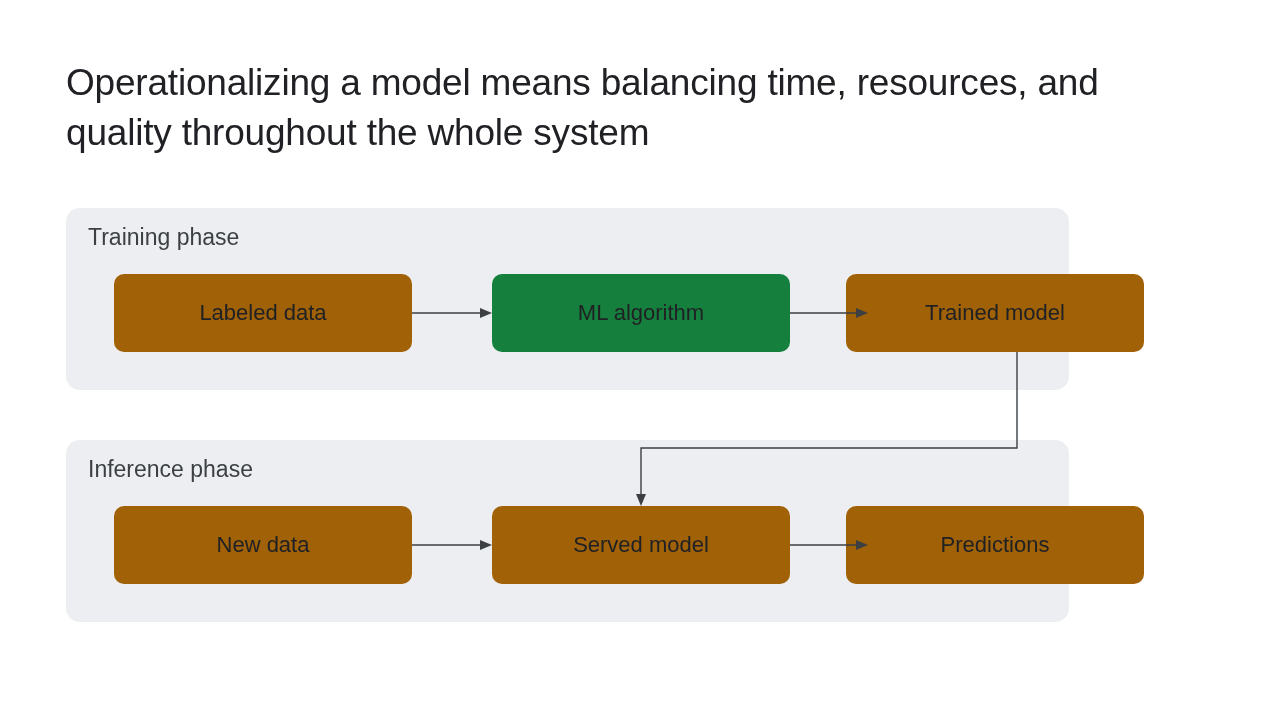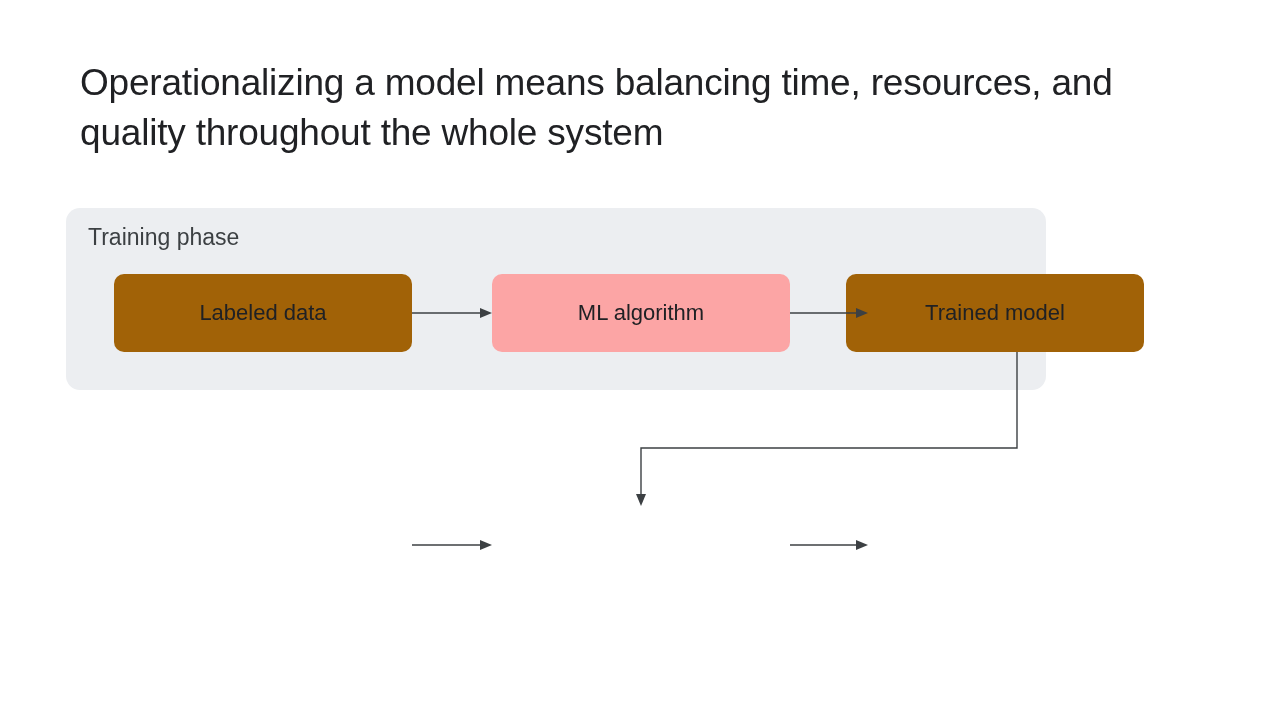--- a/index.html
+++ b/index.html
@@ -12,37 +12,38 @@
     color: #202124;
     overflow: hidden;
   }
   .slide {
     position: relative;
     width: 1280px;
     height: 720px;
   }
   .title {
     position: absolute;
-    left: 80px;
+    left: 66px;
     top: 58px;
     right: 66px;
     font-size: 37px;
     line-height: 1.35;
     font-weight: 500;
     letter-spacing: -0.2px;
     color: #202124;
   }
 
   
   .phase {
     position: absolute;
     left: 66px;
     width: 980px;
     background: #eceef1;
     border-radius: 14px;
+    padding-left: 23px;
   }
   .phase-training  { top: 208px; height: 182px; }
   .phase-inference { top: 440px; height: 182px; }
 
   .phase-label {
     position: absolute;
     left: 22px;
     top: 16px;
     font-size: 23px;
     font-weight: 400;
@@ -55,21 +56,21 @@
     width: 298px;
     height: 78px;
     border-radius: 10px;
     display: flex;
     align-items: center;
     justify-content: center;
     font-size: 22px;
     color: #202124;
   }
   .blue  { background: #a16207; }
-  .green { background: #fca5a5; }
+  .green { background: #15803d; }
 
   
   .col1 { left:  48px; }
   .col2 { left: 426px; }
   .col3 { left: 780px; }
   .row  { top:  66px;  }
 
   
   svg.arrows {
     position: absolute;
@@ -100,20 +101,33 @@
       <span>Labeled data</span>
     </div>
     <div class="node green col2 row">
       <span>ML algorithm</span>
     </div>
     <div class="node blue col3 row">
       <span>Trained model</span>
     </div>
   </div>
 
+  <div class="phase phase-inference">
+    <div class="phase-label">Inference phase</div>
+
+    <div class="node blue col1 row">
+      <span>New data</span>
+    </div>
+    <div class="node blue col2 row">
+      <span>Served model</span>
+    </div>
+    <div class="node blue col3 row">
+      <span>Predictions</span>
+    </div>
+  </div>
 
   <svg class="arrows" viewBox="0 0 1280 720">
 
     <g>
       <line class="arrow" x1="412" y1="313" x2="484" y2="313"></line>
       <polygon class="arrowhead" points="492,313 480,308 480,318"></polygon>
     </g>
 
     <g>
       <line class="arrow" x1="790" y1="313" x2="860" y2="313"></line>

